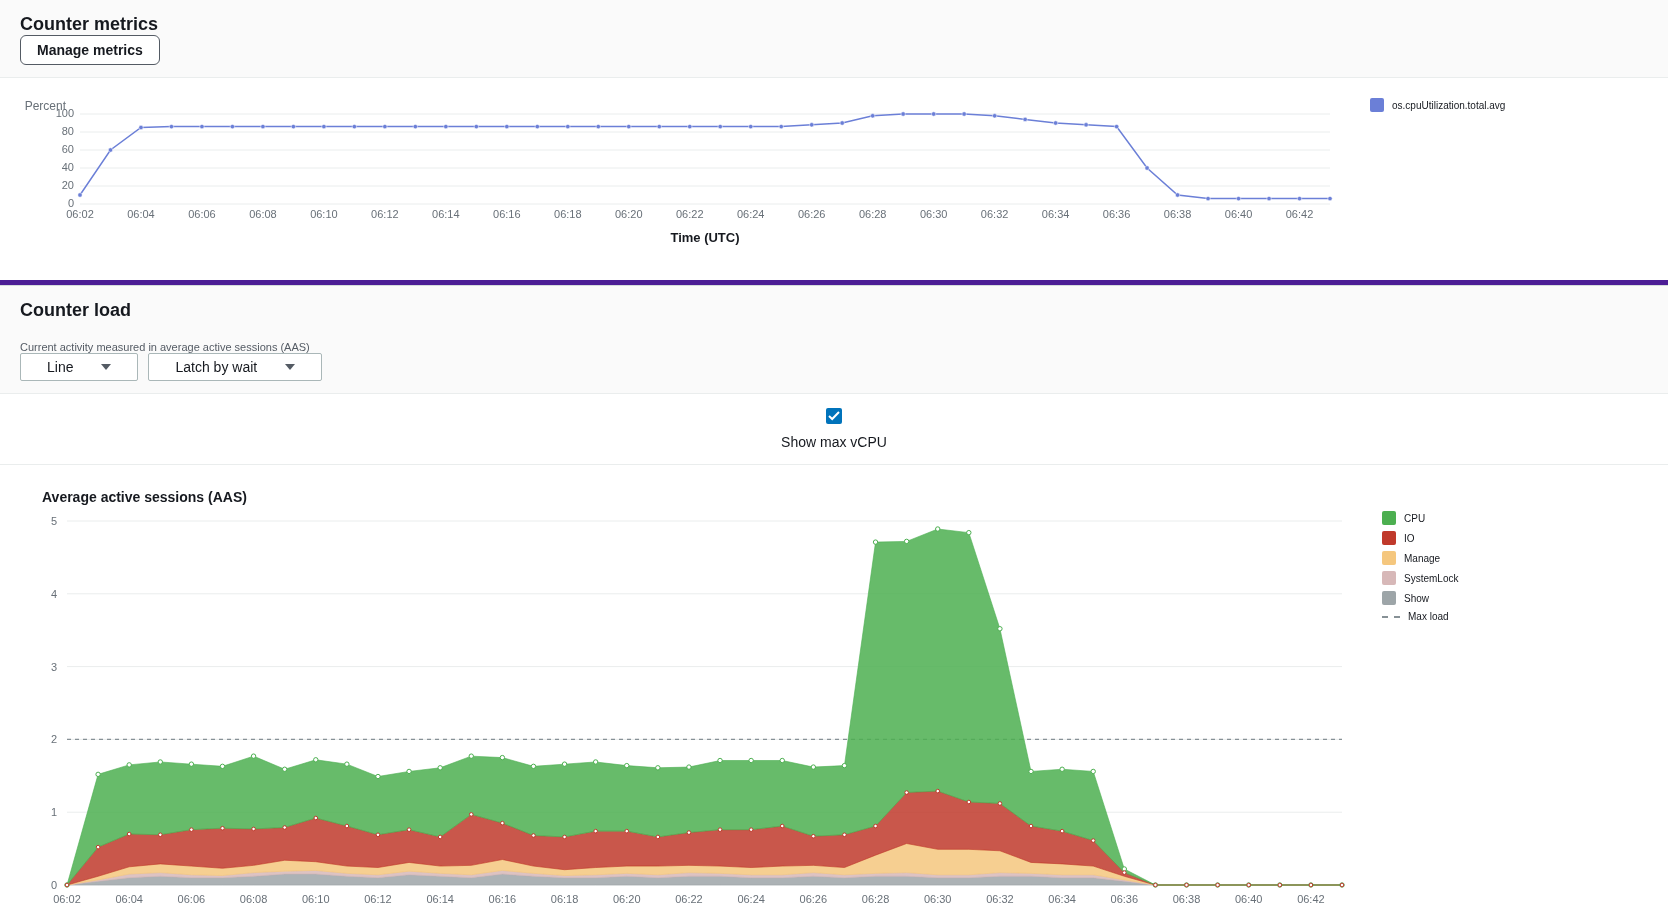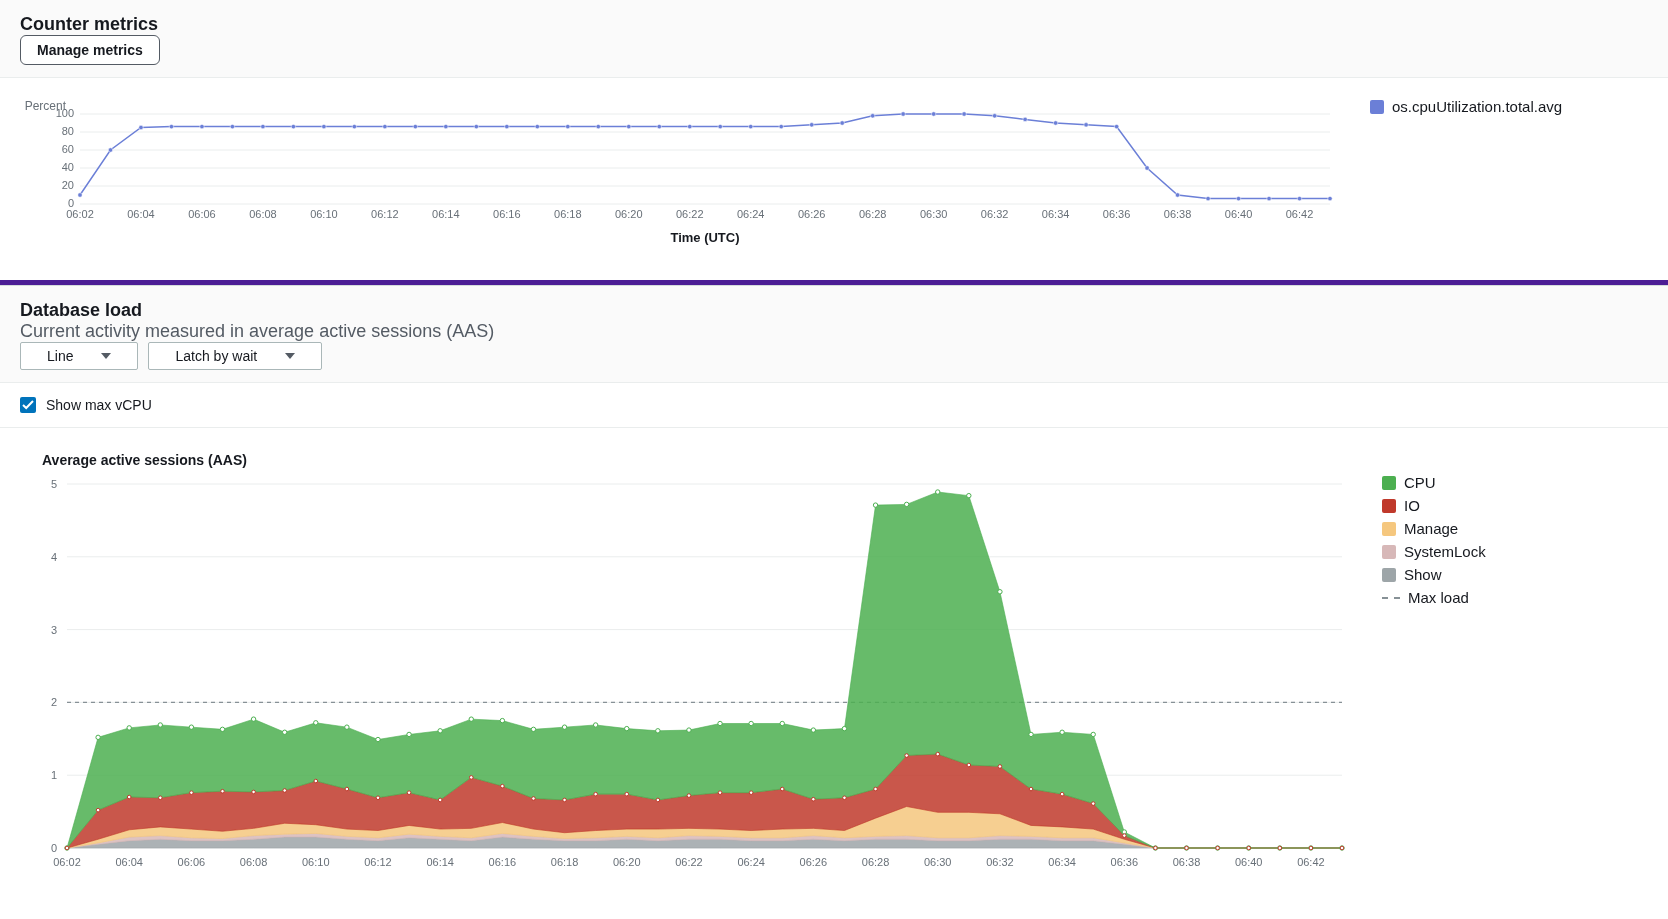--- a/index.html
+++ b/index.html
@@ -17,23 +17,23 @@
     padding: 14px 20px 12px 20px;
     border-bottom: 1px solid #eaeded;
     background: #fafafa;
     flex-direction: column;
   }
   .section-header h2 {
     font-size: 18px;
     font-weight: 700;
   }
   .section-header .sub {
-    font-size: 18px;
+    font-size: 11px;
     color: #545b64;
-    margin-top: 0;
+    margin-top: 20px;
   }
   .btn {
     background: #fff;
     border: 1px solid #545b64;
     border-radius: 6px;
     padding: 6px 16px;
     font-size: 14px;
     font-weight: 700;
     color: #16191f;
     cursor: pointer;
@@ -61,21 +61,21 @@
   .chart-pane {
     padding: 20px 20px 32px 20px;
     border-bottom: 5px solid #4c1d95;
   }
   .chart-row {
     display: flex;
     align-items: flex-start;
     gap: 30px;
   }
   .legend {
-    font-size: 15px;
+    font-size: 10px;
     color: #16191f;
   }
   .legend-item {
     display: flex;
     align-items: center;
     gap: 8px;
     margin-bottom: 6px;
   }
   .swatch {
     width: 14px; height: 14px;
@@ -96,20 +96,21 @@
     fill: #16191f;
     text-anchor: middle;
   }
   .tick { font-size: 11px; fill: #687078; }
   .controls-row {
     display: flex;
     align-items: center;
     gap: 10px;
     padding: 14px 20px;
     border-bottom: 1px solid #eaeded;
+    flex-direction: column;
   }
   .checkbox {
     width: 16px; height: 16px;
     background: #0073bb;
     border-radius: 2px;
     display: inline-flex;
     align-items: center;
     justify-content: center;
   }
   .checkbox svg { width: 12px; height: 12px; }
@@ -214,21 +215,21 @@
       <div class="legend-item">
         <span class="swatch" id="counter-swatch" style="background: rgb(107, 127, 215);"></span>
         <span>os.cpuUtilization.total.avg</span>
       </div>
     </div>
   </div>
 </div>
 
 <div class="section-header" style="border-top:1px solid #d5dbdb">
   <div>
-    <h2>Database load</h2>
+    <h2>Counter load</h2>
     <div class="sub">Current activity measured in average active sessions (AAS)</div>
   </div>
   <div class="hdr-right">
     <div class="dropdown">
       <span>Line</span>
       <span class="caret"></span>
     </div>
     <div class="dropdown">
       <span>Latch by wait</span>
       <span class="caret"></span>

